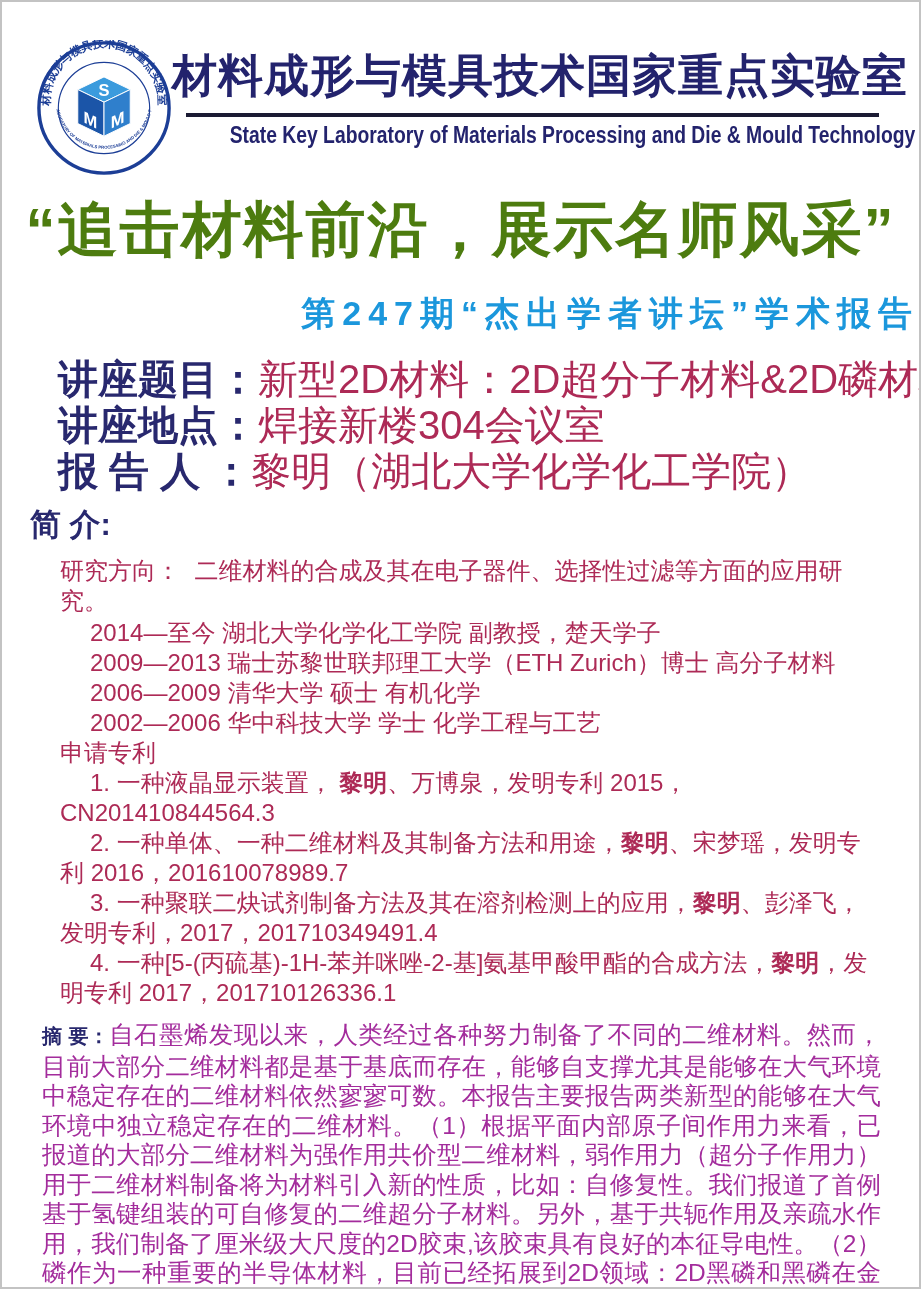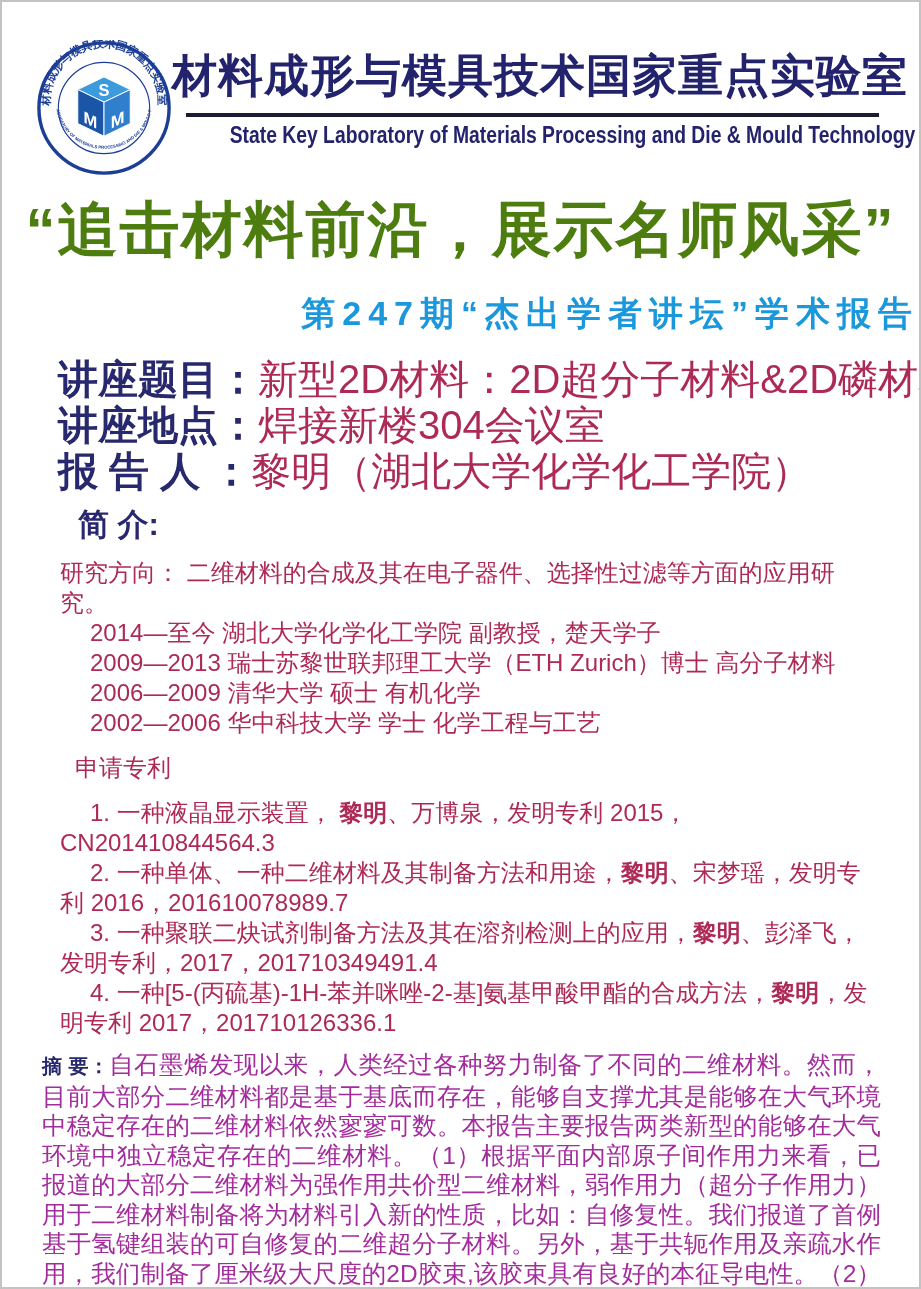--- a/index.html
+++ b/index.html
@@ -43,27 +43,27 @@
   }
 
   
   .details { margin:26px 30px 0 56px; }
   .detail-row { font-size:40px; line-height:33px; margin-bottom:13px; white-space:nowrap; }
   .dlabel { color:#28286e; font-weight:bold; }
   .dvalue { color:#ad2a56; }
 
   
   .intro-heading {
-    margin:16px 0 12px 76px;
+    margin:16px 0 12px 28px;
     font-size:31px; font-weight:bold; color:#28286e;
   }
   .intro-body { margin:0 38px 0 58px; font-size:24px; line-height:30px; color:#ad2a56; }
-  .research-line { margin:0; }
+  .research-line { margin:0;font-family:Liberation Mono, monospace; }
   .career-line { padding-left:30px; }
-  .patents-heading { margin:15px; }
+  .patents-heading { margin:0; }
   .patent { margin:0; text-indent:30px; }
   .patent b { font-weight:bold; }
 
   
   .abstract {
     margin:12px 38px 0 40px;
     font-size:24.5px; line-height:29.5px;
     text-align:justify; color:#a32c9c;
   }
   .abs-label { color:#28286e; font-weight:bold; font-size:20px; }

